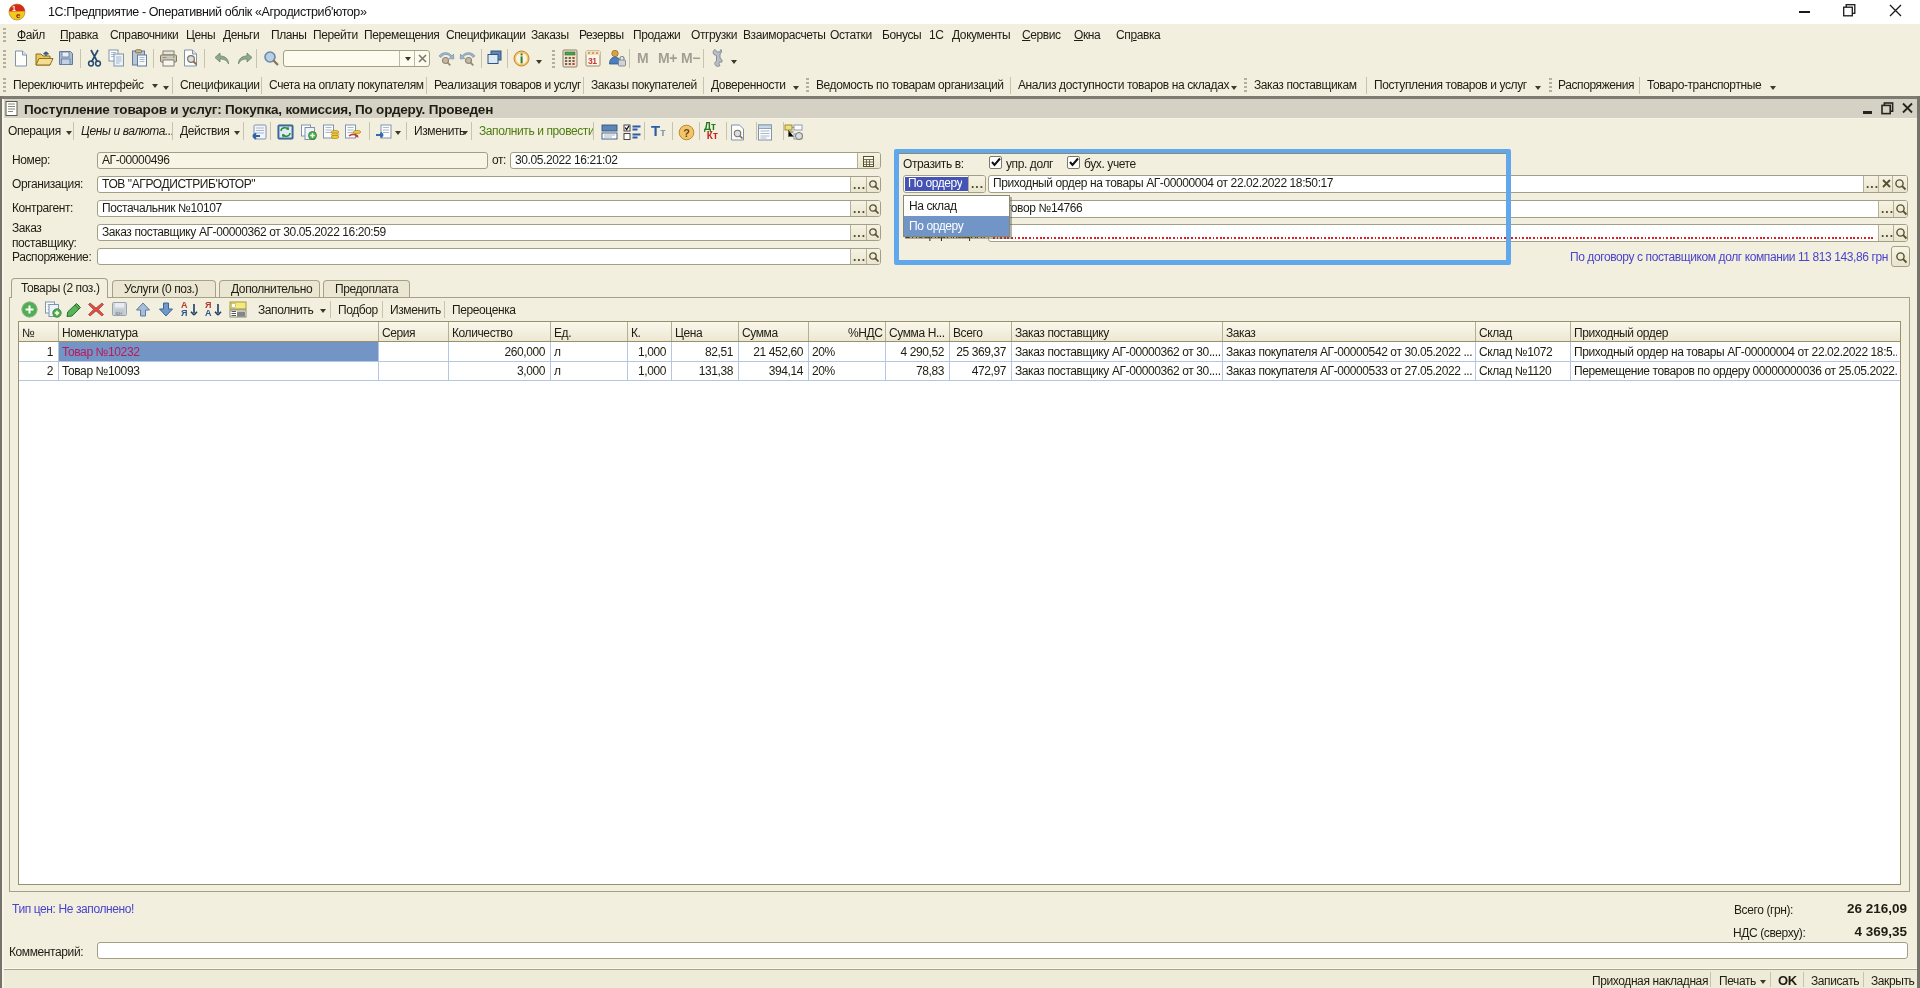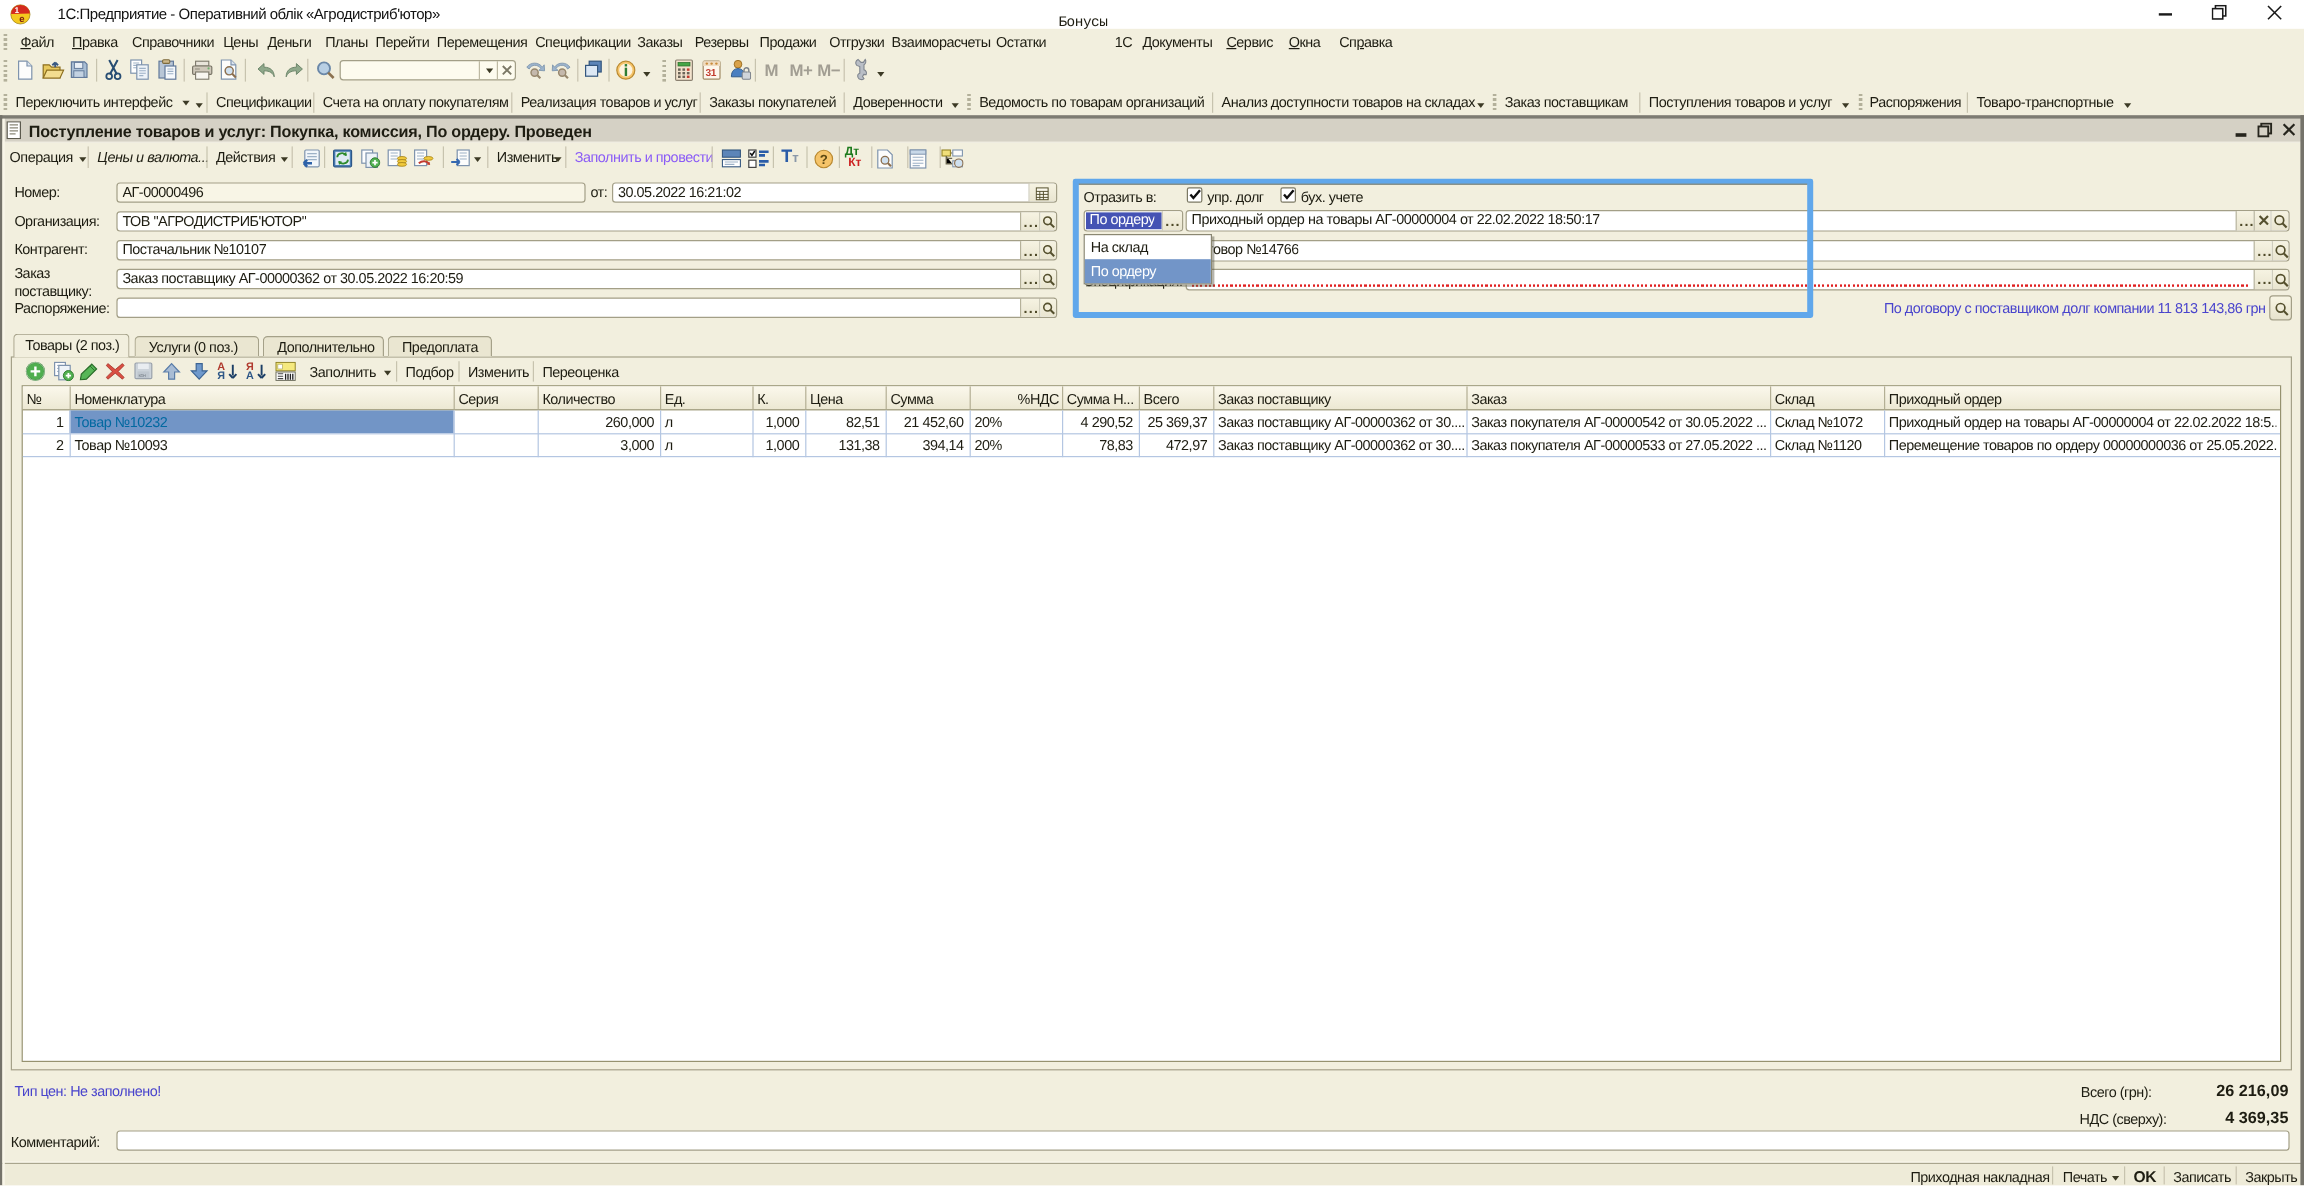--- a/index.html
+++ b/index.html
@@ -52,21 +52,21 @@
 <div class="t" style="left:271px;top:28px;">Планы</div>
 <div class="t" style="left:313px;top:28px;">Перейти</div>
 <div class="t" style="left:364px;top:28px;">Перемещения</div>
 <div class="t" style="left:446px;top:28px;">Спецификации</div>
 <div class="t" style="left:531px;top:28px;">Заказы</div>
 <div class="t" style="left:579px;top:28px;">Резервы</div>
 <div class="t" style="left:633px;top:28px;">Продажи</div>
 <div class="t" style="left:691px;top:28px;">Отгрузки</div>
 <div class="t" style="left:743px;top:28px;">Взаиморасчеты</div>
 <div class="t" style="left:830px;top:28px;">Остатки</div>
-<div class="t" style="left:882px;top:12px;font-family:Liberation Mono, monospace;">Бонусы</div>
+<div class="t" style="left:882px;top:28px;">Бонусы</div>
 <div class="t" style="left:929px;top:28px;">1С</div>
 <div class="t" style="left:952px;top:28px;">Документы</div>
 <div class="t" style="left:1022px;top:28px;"><u>С</u>ервис</div>
 <div class="t" style="left:1074px;top:28px;"><u>О</u>кна</div>
 <div class="t" style="left:1116px;top:28px;">Сп<u>р</u>авка</div>
 
 
 <div class="grip" style="left:3px;top:50px;height:18px;"></div>
 
 <svg class="icon" style="left:13px;top:50px" width="16" height="17" viewBox="0 0 16 17">
@@ -316,21 +316,21 @@
 <svg class="icon" style="left:375px;top:124px" width="17" height="16" viewBox="0 0 17 16">
   <rect x="6" y="1" width="10" height="13" fill="#fdfdfc" stroke="#7e93ad" stroke-width="1"></rect>
   <path d="M8 3.5h6M8 6h6M8 8.5h6" stroke="#9db1c6" stroke-width="0.9"></path>
   <path d="M1 11 L8 11 M8 11 L5.5 8.5 M8 11 L5.5 13.5" stroke="#3468b0" stroke-width="1.8" fill="none"></path>
 </svg>
 <div class="arr" style="left:395px;top:131px;"></div>
 <div class="sep" style="left:406px;top:122px;height:18px;"></div>
 <div class="t" style="left:414px;top:124px;">Изменить</div>
 <div class="arr" style="left:462px;top:131px;"></div>
 <div class="sep" style="left:471px;top:122px;height:18px;"></div>
-<div class="t" style="left:479px;top:124px;color:#8b5cf6;">Заполнить и провести</div>
+<div class="t" style="left:479px;top:124px;color:#4d7c0f;">Заполнить и провести</div>
 <div class="sep" style="left:593px;top:122px;height:18px;"></div><div class="sep" style="left:644px;top:122px;height:18px;"></div><div class="sep" style="left:672px;top:122px;height:18px;"></div><div class="sep" style="left:699px;top:122px;height:18px;"></div><div class="sep" style="left:726px;top:122px;height:18px;"></div><div class="sep" style="left:756px;top:122px;height:18px;"></div><div class="sep" style="left:783px;top:122px;height:18px;"></div>
 
 <svg class="icon" style="left:601px;top:124px" width="17" height="16" viewBox="0 0 17 16">
   <rect x="1" y="1" width="15" height="6" fill="#5c85b8" stroke="#33567e" stroke-width="0.9"></rect>
   <rect x="1" y="9" width="15" height="6" fill="#fff" stroke="#33567e" stroke-width="0.9"></rect>
   <path d="M3 11h11M3 13h8" stroke="#9db1c6" stroke-width="0.9"></path>
 </svg>
 <svg class="icon" style="left:623px;top:124px" width="18" height="16" viewBox="0 0 18 16">
   <rect x="1" y="1" width="6" height="6" fill="#fff" stroke="#444" stroke-width="1"></rect>
   <path d="M2.2 3.5 L3.6 5.5 L6 1.8" fill="none" stroke="#111" stroke-width="1.3"></path>
@@ -623,21 +623,21 @@
 <div class="vline" style="left:808px;top:342px;height:39px;"></div>
 <div class="vline" style="left:885px;top:342px;height:39px;"></div>
 <div class="vline" style="left:949px;top:342px;height:39px;"></div>
 <div class="vline" style="left:1011px;top:342px;height:39px;"></div>
 <div class="vline" style="left:1222px;top:342px;height:39px;"></div>
 <div class="vline" style="left:1475px;top:342px;height:39px;"></div>
 <div class="vline" style="left:1570px;top:342px;height:39px;"></div>
 <div class="hline" style="left:19px;top:361px;width:1881px;"></div>
 <div class="hline" style="left:19px;top:380px;width:1881px;"></div>
 <div class="tr" style="left:18px;top:345px;width:35px;">1</div>
-<div class="t" style="left:62px;top:345px;color:#0369a1;">Товар №10232</div>
+<div class="t" style="left:62px;top:345px;color:#be185d;">Товар №10232</div>
 <div class="tr" style="left:448px;top:345px;width:97px;">260,000</div>
 <div class="t" style="left:554px;top:345px;">л</div>
 <div class="tr" style="left:627px;top:345px;width:39px;">1,000</div>
 <div class="tr" style="left:671px;top:345px;width:62px;">82,51</div>
 <div class="tr" style="left:738px;top:345px;width:65px;">21 452,60</div>
 <div class="t" style="left:812px;top:345px;">20%</div>
 <div class="tr" style="left:885px;top:345px;width:59px;">4 290,52</div>
 <div class="tr" style="left:949px;top:345px;width:57px;">25 369,37</div>
 <div class="t" style="left:1015px;top:345px;">Заказ поставщику АГ-00000362 от 30....</div>
 <div class="t" style="left:1226px;top:345px;">Заказ покупателя АГ-00000542 от 30.05.2022 ...</div>

